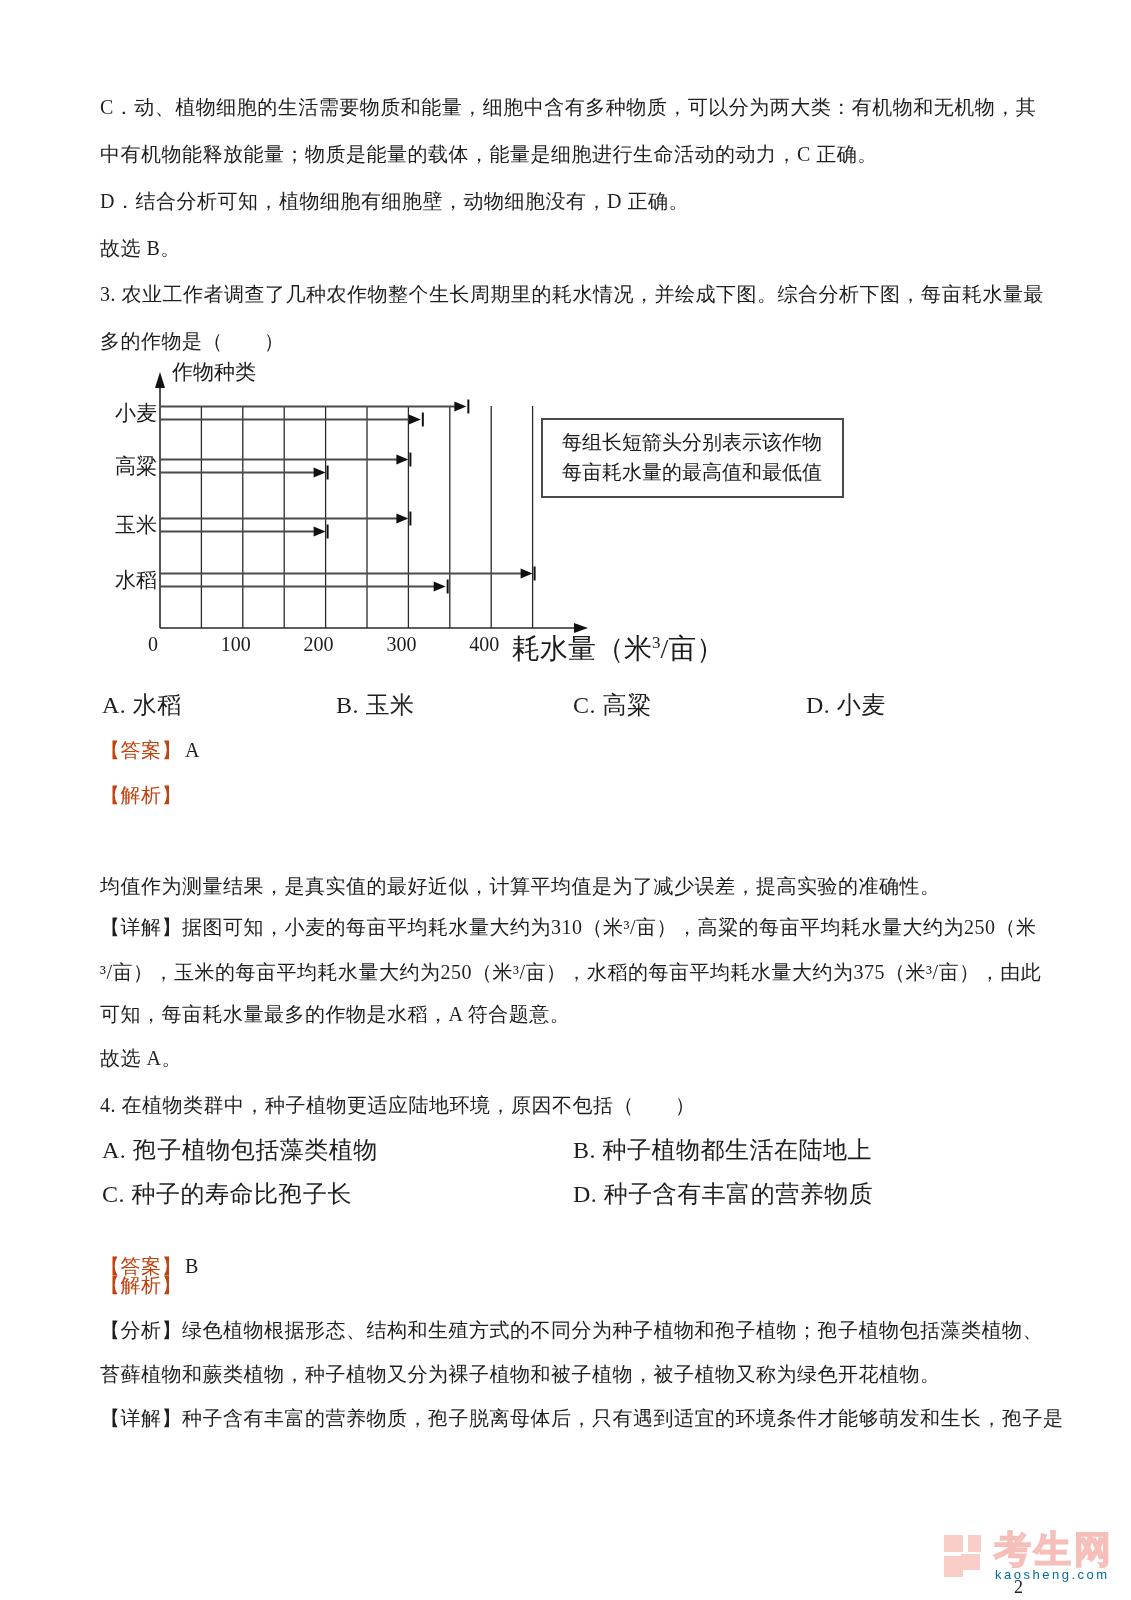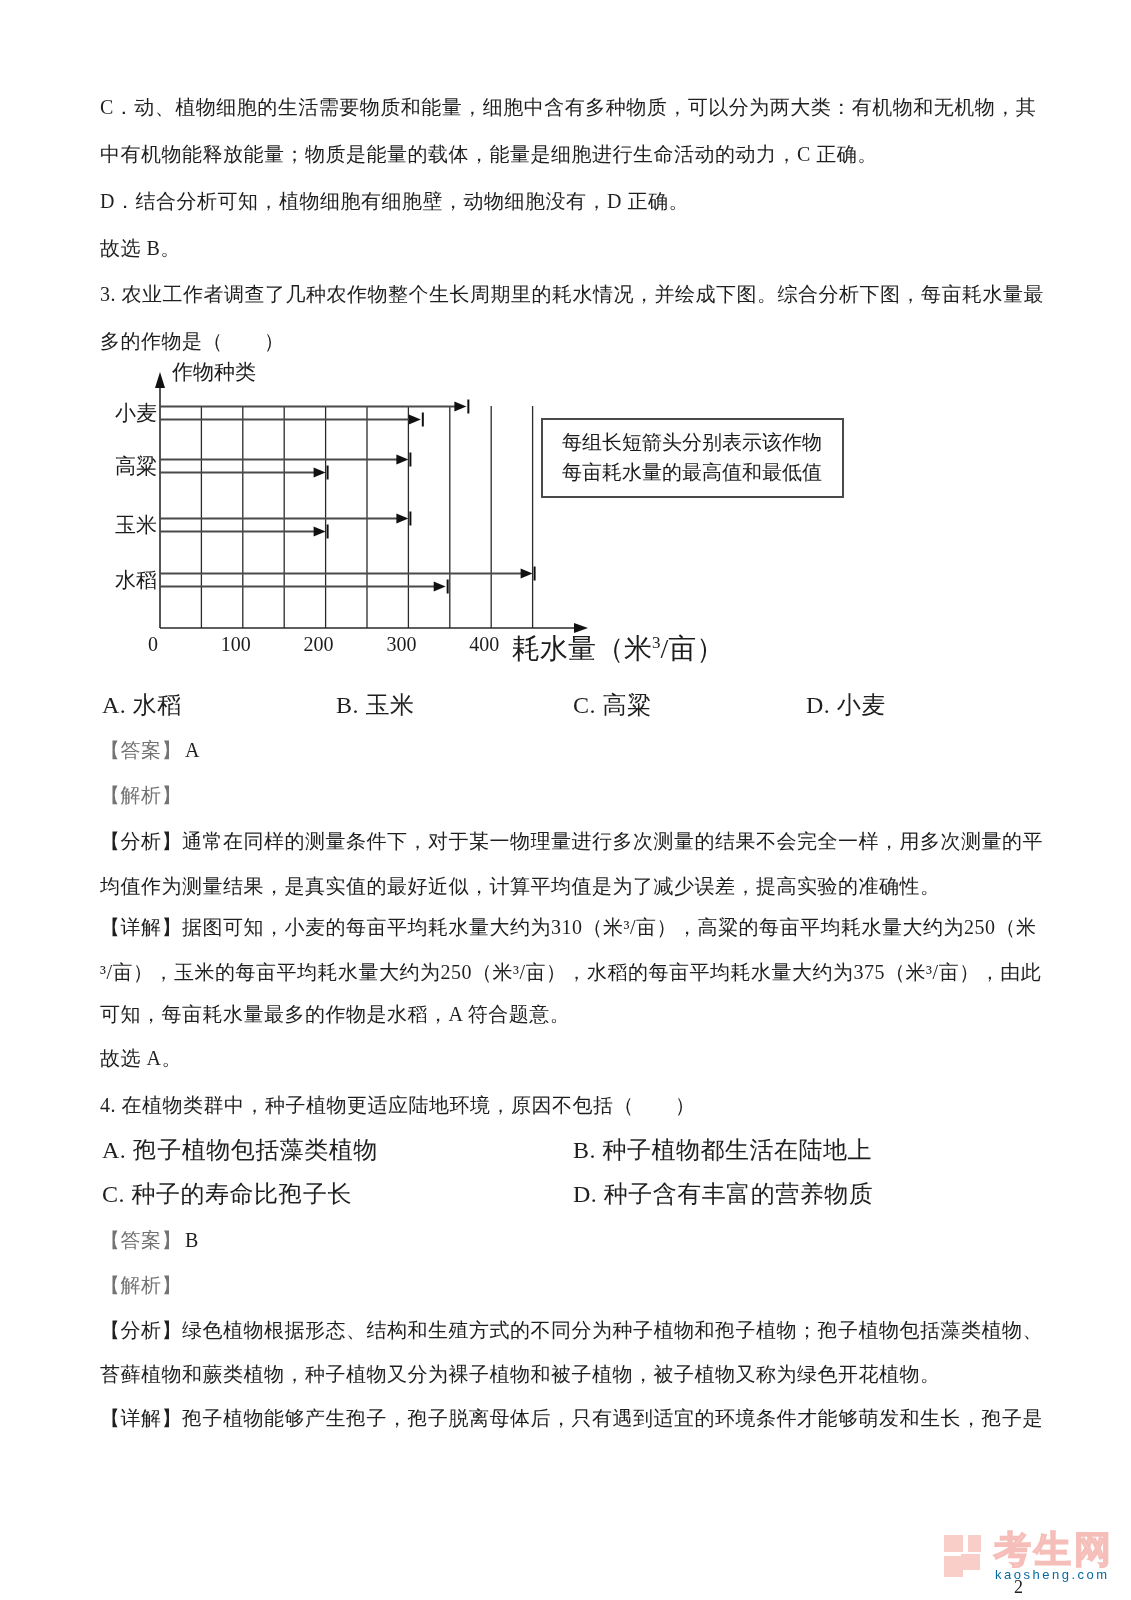--- a/index.html
+++ b/index.html
@@ -14,21 +14,21 @@
   }
   .line{
     position:absolute;
     left:100px;
     font-size:20px;
     line-height:26px;
     white-space:nowrap;
     letter-spacing:0.5px;
   }
   .opt{position:absolute;font-size:24px;line-height:26px;white-space:nowrap;letter-spacing:0.5px;}
-  .blue{color:#737373;}
+  .blue{color:#c2410c;}
   .ansletter{margin-left:3px;}
   #crop-chart{position:absolute;left:95px;top:352px;}
   #crop-chart text{font-family:"Liberation Serif","DejaVu Serif",serif;fill:#1c1c1c;}
   .watermark{position:absolute;left:944px;top:1531px;width:175px;height:52px;}
   .wm-logo{position:absolute;left:0;top:2px;}
   .wm-name{
     position:absolute;left:50px;top:-6px;
     font-size:37px;font-weight:bold;letter-spacing:3px;
     color:rgba(246,190,184,0.28);
     -webkit-text-stroke:1.5px #f6beb8;
@@ -114,42 +114,41 @@
     <span class="opt" style="left:102px;top:692px">A. 水稻</span>
     <span class="opt" style="left:336px;top:692px">B. 玉米</span>
     <span class="opt" style="left:573px;top:692px">C. 高粱</span>
     <span class="opt" style="left:806px;top:692px">D. 小麦</span>
   </div>
 
   <div class="line" style="top:737px">
     <span class="blue">【答案】</span><span class="ansletter">A</span>
   </div>
   <div class="line blue" style="top:782px">【解析】</div>
-  <div class="line" style="top:828px">【分析】通常在同样的测量条件下，对于某一物理量进行多次测量的结果不会完全一样，用多次测量的平</div>
   <div class="line" style="top:873px">均值作为测量结果，是真实值的最好近似，计算平均值是为了减少误差，提高实验的准确性。</div>
   <div class="line" style="top:914px">【详解】据图可知，小麦的每亩平均耗水量大约为310（米³/亩），高粱的每亩平均耗水量大约为250（米</div>
   <div class="line" style="top:959px">³/亩），玉米的每亩平均耗水量大约为250（米³/亩），水稻的每亩平均耗水量大约为375（米³/亩），由此</div>
   <div class="line" style="top:1001px">可知，每亩耗水量最多的作物是水稻，A 符合题意。</div>
   <div class="line" style="top:1045px">故选 A。</div>
 
   <div class="line" style="top:1092px">4. 在植物类群中，种子植物更适应陆地环境，原因不包括（　　）</div>
   <div>
     <span class="opt" style="left:102px;top:1137px">A. 孢子植物包括藻类植物</span>
     <span class="opt" style="left:573px;top:1137px">B. 种子植物都生活在陆地上</span>
     <span class="opt" style="left:102px;top:1181px">C. 种子的寿命比孢子长</span>
     <span class="opt" style="left:573px;top:1181px">D. 种子含有丰富的营养物质</span>
   </div>
 
-  <div class="line" style="top:1227px">
+  <div class="line" style="top:1253px">
     <span class="blue">【答案】</span><span class="ansletter">B</span>
   </div>
   <div class="line blue" style="top:1272px">【解析】</div>
   <div class="line" style="top:1361px">苔藓植物和蕨类植物，种子植物又分为裸子植物和被子植物，被子植物又称为绿色开花植物。</div>
   <div class="line" style="top:1317px">【分析】绿色植物根据形态、结构和生殖方式的不同分为种子植物和孢子植物；孢子植物包括藻类植物、</div>
-  <div class="line" style="top:1405px">【详解】孢子植物能够产生孢子，孢子脱离母体后，只有遇到适宜的环境条件才能够萌发和生长，孢子是</div>
+  <div class="line" style="top:1405px">【详解】种子含有丰富的营养物质，孢子脱离母体后，只有遇到适宜的环境条件才能够萌发和生长，孢子是</div>
 
   <div class="watermark">
     <svg class="wm-logo" width="44" height="48" viewBox="0 0 44 48">
       <rect x="0" y="2" width="19" height="17" fill="#f9cdc8"></rect>
       <rect x="24" y="2" width="13" height="17" fill="#f9cdc8"></rect>
       <rect x="17" y="21" width="19" height="16" fill="#f9cdc8"></rect>
       <rect x="0" y="23" width="19" height="21" fill="#f9cdc8"></rect>
     </svg>
     <div class="wm-name">考生网</div>
     <div class="wm-url">kaosheng.com</div>

